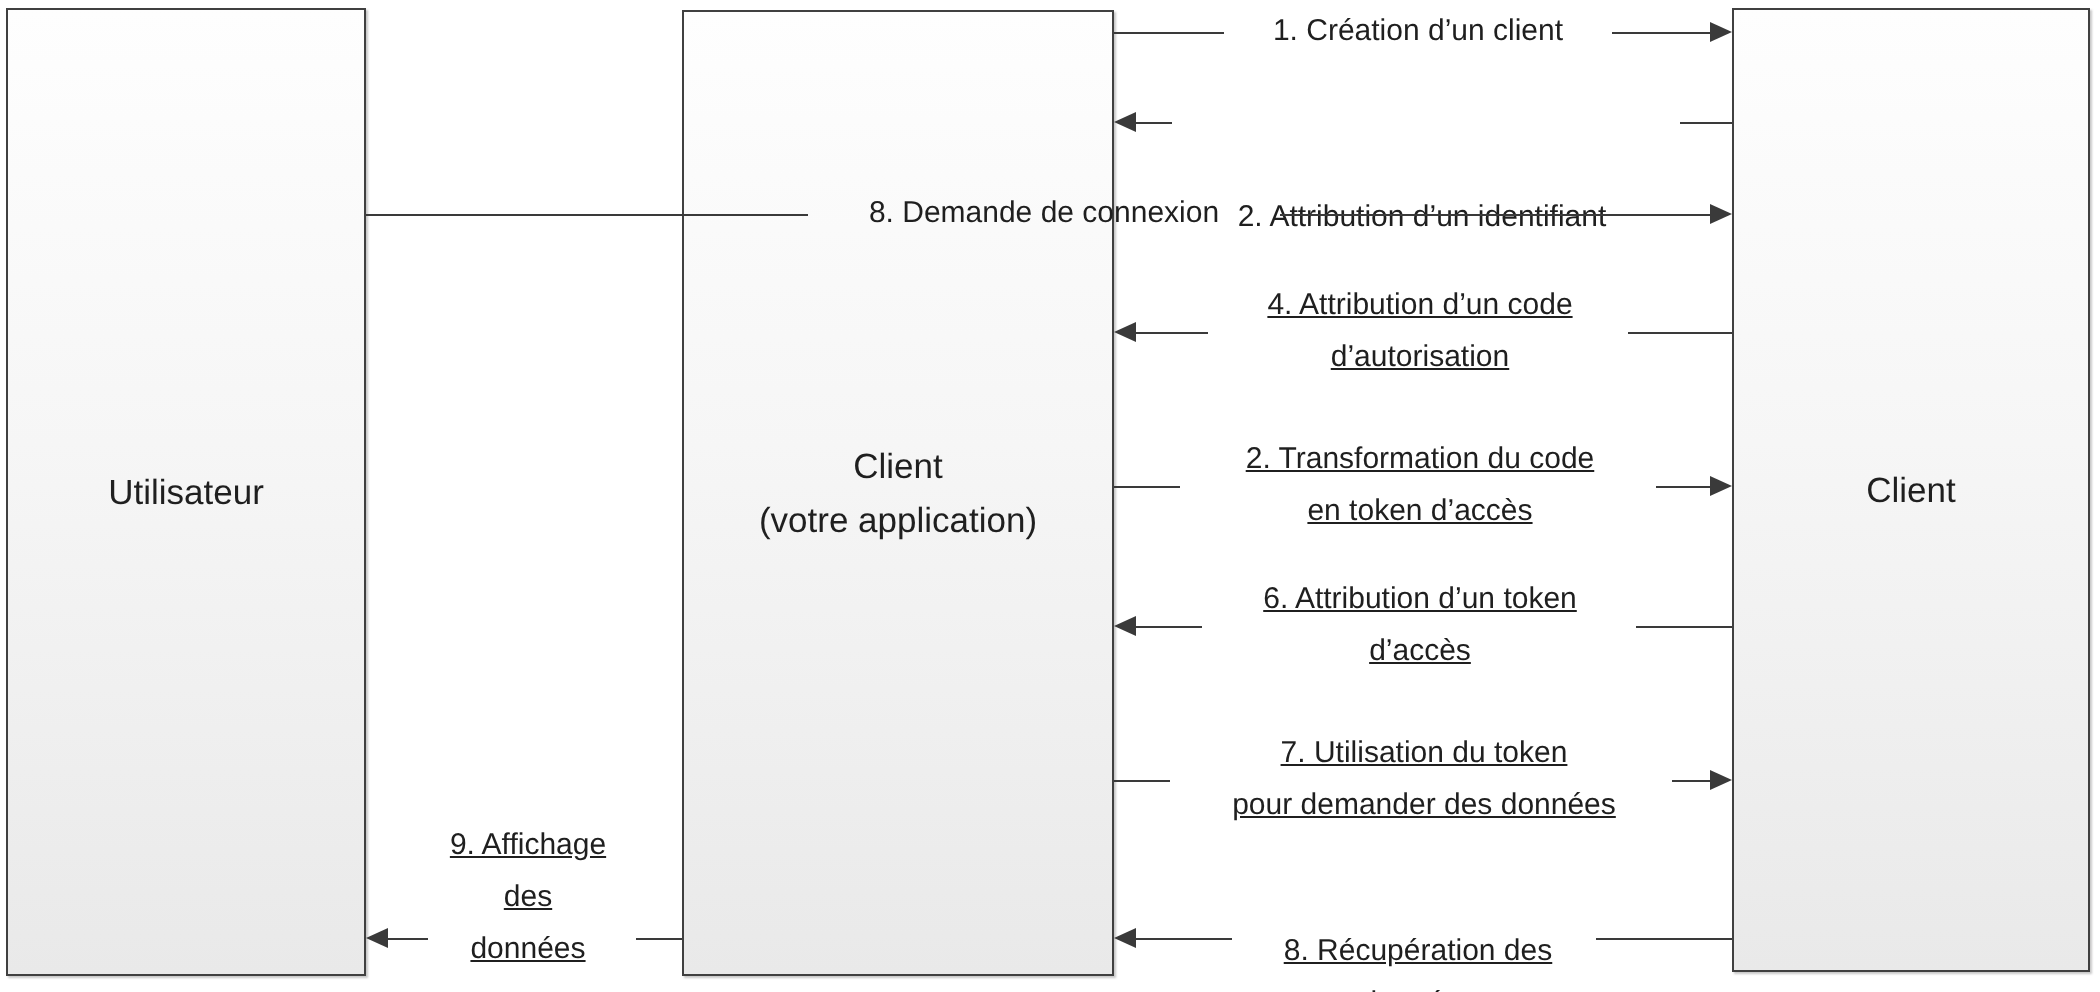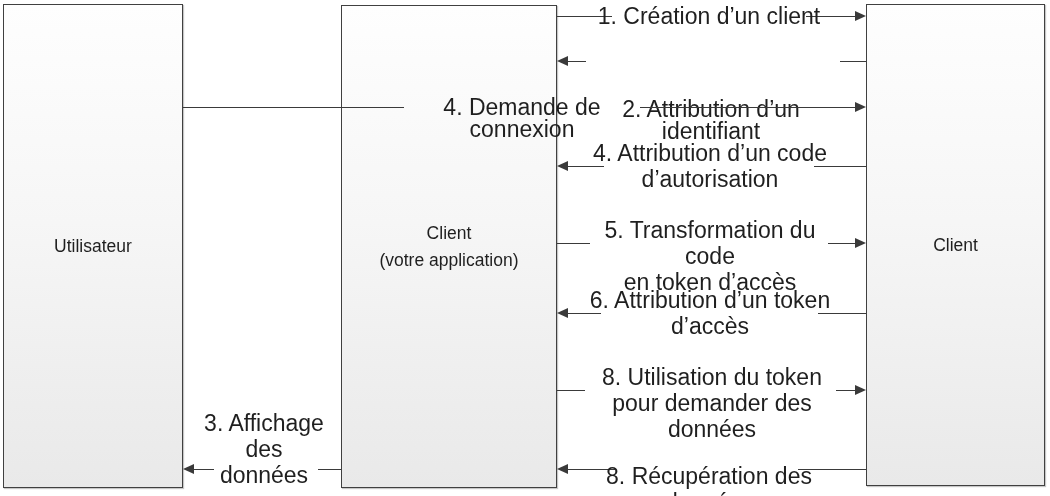--- a/index.html
+++ b/index.html
@@ -22,26 +22,26 @@
   .actor-label{
     font-size:17.5px;line-height:27px;
     text-align:center;white-space:pre-line;
   }
   .seg{position:absolute;height:0;border-top:1px solid #3a3a3a;}
   .head{position:absolute;width:0;height:0;border-top:5px solid transparent;border-bottom:5px solid transparent;}
   .head.r{border-left:11px solid #3a3a3a;}
   .head.l{border-right:11px solid #3a3a3a;}
   .mlbl{
     position:absolute;
-    font-size:23px;
+    font-size:15px;
     text-align:center;
     white-space:pre-line;
   }
   .one{height:22px;line-height:22px;}
-  .multi{line-height:26px;}
+  .multi{line-height:26px;text-decoration:underline;}
 </style>
 </head>
 <body>
 
 <div id="canvas">
 
   <div class="actor" style="left:3px;top:4px;width:180px;height:484px;">
     <div class="actor-label">Utilisateur</div>
   </div>
   <div class="actor" style="left:341px;top:5px;width:216px;height:483px;">
@@ -58,52 +58,52 @@
   <div class="mlbl one" style="left:584px;top:5px;width:250px;">1. Création d’un client</div>
 
   <div class="head l" style="left:557px;top:56px;"></div>
   <div class="seg" style="left:568px;top:61px;width:18px;"></div>
   <div class="seg" style="left:840px;top:61px;width:26px;"></div>
   <div class="mlbl one" style="left:586px;top:50px;width:250px;margin-top:48px;">2. Attribution d’un identifiant</div>
 
   <div class="seg" style="left:183px;top:107px;width:221px;"></div>
   <div class="seg" style="left:640px;top:107px;width:215px;"></div>
   <div class="head r" style="left:855px;top:102px;"></div>
-  <div class="mlbl one" style="left:397px;top:96px;width:250px;">4. Demande de connexion</div>
+  <div class="mlbl one" style="left:397px;top:96px;width:250px;">8. Demande de connexion</div>
 
   <div class="head l" style="left:557px;top:161px;"></div>
   <div class="seg" style="left:568px;top:166px;width:36px;"></div>
   <div class="seg" style="left:814px;top:166px;width:52px;"></div>
   <div class="mlbl multi" style="left:585px;top:140px;width:250px;">4. Attribution d’un code
 d’autorisation</div>
 
   <div class="seg" style="left:557px;top:243px;width:33px;"></div>
   <div class="seg" style="left:828px;top:243px;width:27px;"></div>
   <div class="head r" style="left:855px;top:238px;"></div>
-  <div class="mlbl multi" style="left:585px;top:217px;width:250px;">5. Transformation du code
+  <div class="mlbl multi" style="left:585px;top:217px;width:250px;">2. Transformation du code
 en token d’accès</div>
 
   <div class="head l" style="left:557px;top:308px;"></div>
   <div class="seg" style="left:568px;top:313px;width:33px;"></div>
   <div class="seg" style="left:818px;top:313px;width:48px;"></div>
   <div class="mlbl multi" style="left:585px;top:287px;width:250px;">6. Attribution d’un token
 d’accès</div>
 
   <div class="seg" style="left:557px;top:390px;width:28px;"></div>
   <div class="seg" style="left:836px;top:390px;width:19px;"></div>
   <div class="head r" style="left:855px;top:385px;"></div>
-  <div class="mlbl multi" style="left:587px;top:364px;width:250px;">8. Utilisation du token
+  <div class="mlbl multi" style="left:587px;top:364px;width:250px;">7. Utilisation du token
 pour demander des données</div>
 
   <div class="head l" style="left:557px;top:464px;"></div>
   <div class="seg" style="left:568px;top:469px;width:48px;"></div>
   <div class="seg" style="left:798px;top:469px;width:68px;"></div>
   <div class="mlbl multi" style="left:584px;top:463px;width:250px;">8. Récupération des
 données</div>
 
   <div class="head l" style="left:183px;top:464px;"></div>
   <div class="seg" style="left:194px;top:469px;width:20px;"></div>
   <div class="seg" style="left:318px;top:469px;width:23px;"></div>
-  <div class="mlbl multi" style="left:189px;top:410px;width:150px;">3. Affichage
+  <div class="mlbl multi" style="left:189px;top:410px;width:150px;">9. Affichage
 des
 données</div>
 
 </div>
 
 </body></html>

